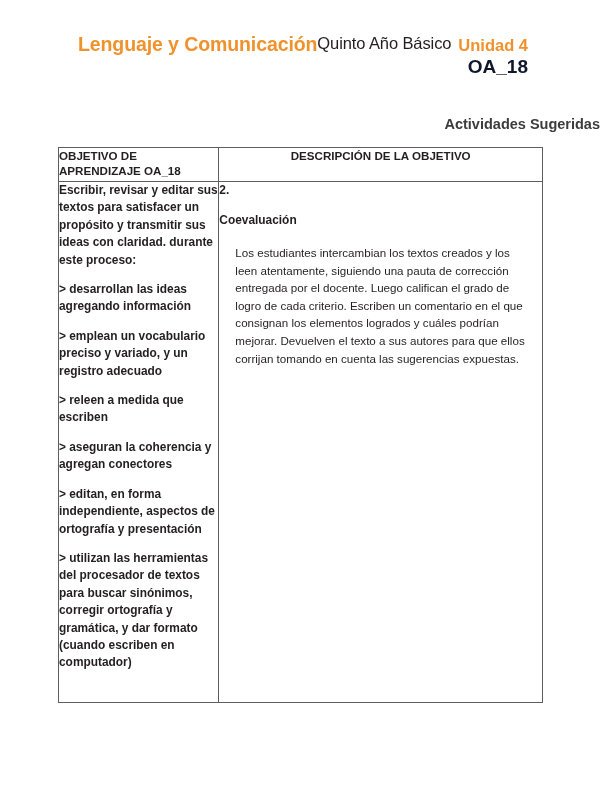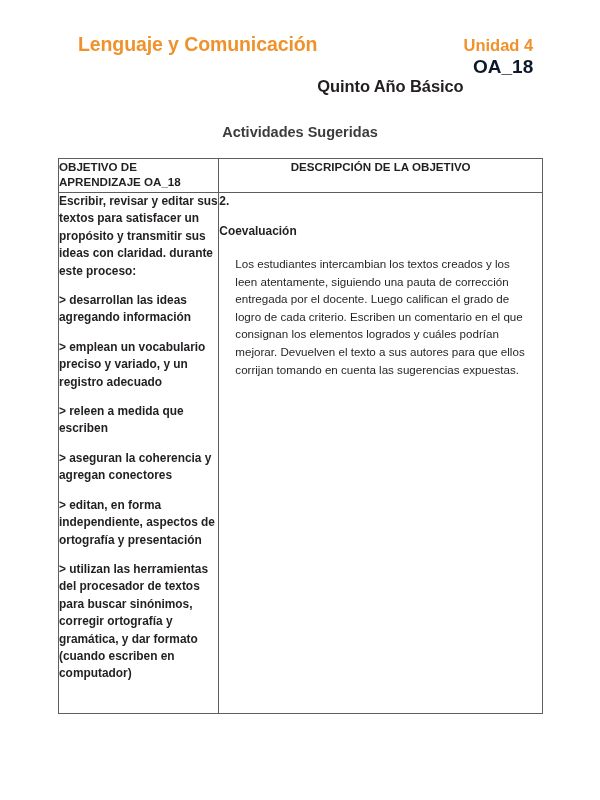--- a/index.html
+++ b/index.html
@@ -39,26 +39,25 @@
   .title-main {
     font-size: 19.5px;
     font-weight: bold;
     color: #f0922b;
     line-height: 23px;
     white-space: nowrap;
     letter-spacing: -0.1px;
   }
   .title-sub {
     font-size: 16.5px;
-    font-weight: bold;
+    font-weight: normal;
     color: #231f20;
     line-height: 21px;
     white-space: nowrap;
     letter-spacing: -0.1px;
-    margin-top: 43px;
   }
   .unit-line {
     font-size: 16.5px;
     font-weight: bold;
     color: #f0922b;
     line-height: 22px;
     white-space: nowrap;
   }
   .oa-line {
     font-size: 19px;
@@ -66,32 +65,32 @@
     color: #0f172a;
     line-height: 21px;
     white-space: nowrap;
   }
 
   
   .section-title {
     position: absolute;
     left: 0;
     right: 0;
-    top: 124px;
-    text-align: center;
+    top: 116px;
+    text-align: right;
     font-size: 14.5px;
     font-weight: bold;
     color: #3c3c3c;
   }
 
   
   .activity-table {
     position: absolute;
     left: 58px;
-    top: 158px;
+    top: 147px;
     width: 485px;
     border-collapse: collapse;
     table-layout: fixed;
   }
   .activity-table td {
     border: 1px solid #5e5e5e;
     vertical-align: top;
     padding: 0;
   }
   .col-left  { width: 160px; }

